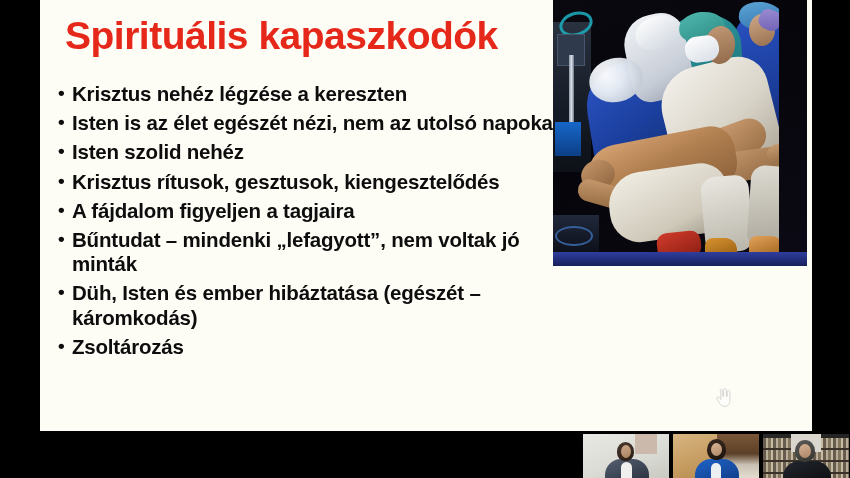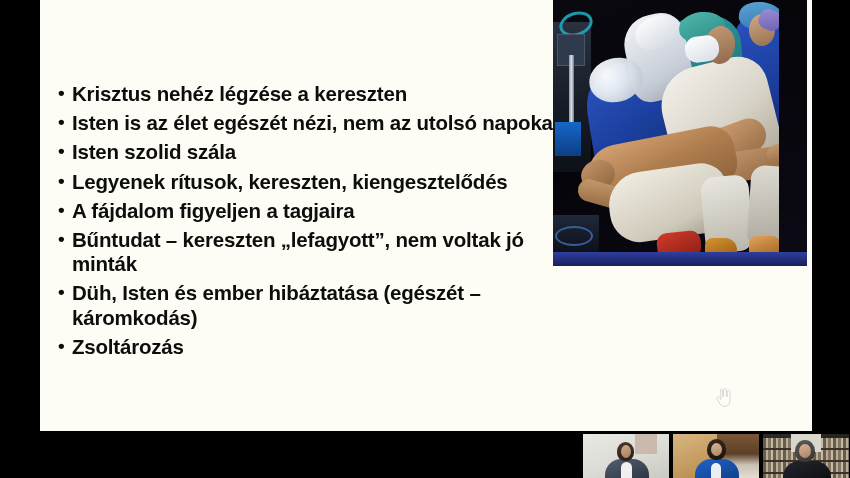--- a/index.html
+++ b/index.html
@@ -174,45 +174,46 @@
   .cam3-body{position:absolute;left:20px;top:27px;width:48px;height:17px;
      background:linear-gradient(160deg,#23262e,#0e1014);border-radius:16px 16px 0 0;}
 </style>
 </head>
 <body>
 
 <div id="stage" style="background: rgb(0, 0, 0);">
 
   <div id="slide" style="background: rgb(253, 252, 245);">
 
+    <div id="slide-title" style="color: rgb(229, 40, 26);">Spirituális kapaszkodók</div>
 
     <div id="bullets">
       <div class="bullet">
         <span class="bullet-dot">•</span>
         <span class="bullet-text">Krisztus nehéz légzése a kereszten</span>
       </div>
       <div class="bullet">
         <span class="bullet-dot">•</span>
         <span class="bullet-text">Isten is az élet egészét nézi, nem az utolsó napokat</span>
       </div>
       <div class="bullet">
         <span class="bullet-dot">•</span>
-        <span class="bullet-text">Isten szolid szála</span>
-      </div>
-      <div class="bullet">
-        <span class="bullet-dot">•</span>
-        <span class="bullet-text">Legyenek rítusok, kereszten, kiengesztelődés</span>
+        <span class="bullet-text">Isten szolid nehéz</span>
+      </div>
+      <div class="bullet">
+        <span class="bullet-dot">•</span>
+        <span class="bullet-text">Krisztus rítusok, gesztusok, kiengesztelődés</span>
       </div>
       <div class="bullet">
         <span class="bullet-dot">•</span>
         <span class="bullet-text">A fájdalom figyeljen a tagjaira</span>
       </div>
       <div class="bullet">
         <span class="bullet-dot">•</span>
-        <span class="bullet-text">Bűntudat – kereszten „lefagyott”, nem voltak jó minták</span>
+        <span class="bullet-text">Bűntudat – mindenki „lefagyott”, nem voltak jó minták</span>
       </div>
       <div class="bullet">
         <span class="bullet-dot">•</span>
         <span class="bullet-text">Düh, Isten és ember hibáztatása (egészét – káromkodás)</span>
       </div>
       <div class="bullet">
         <span class="bullet-dot">•</span>
         <span class="bullet-text">Zsoltározás</span>
       </div>
     </div>

